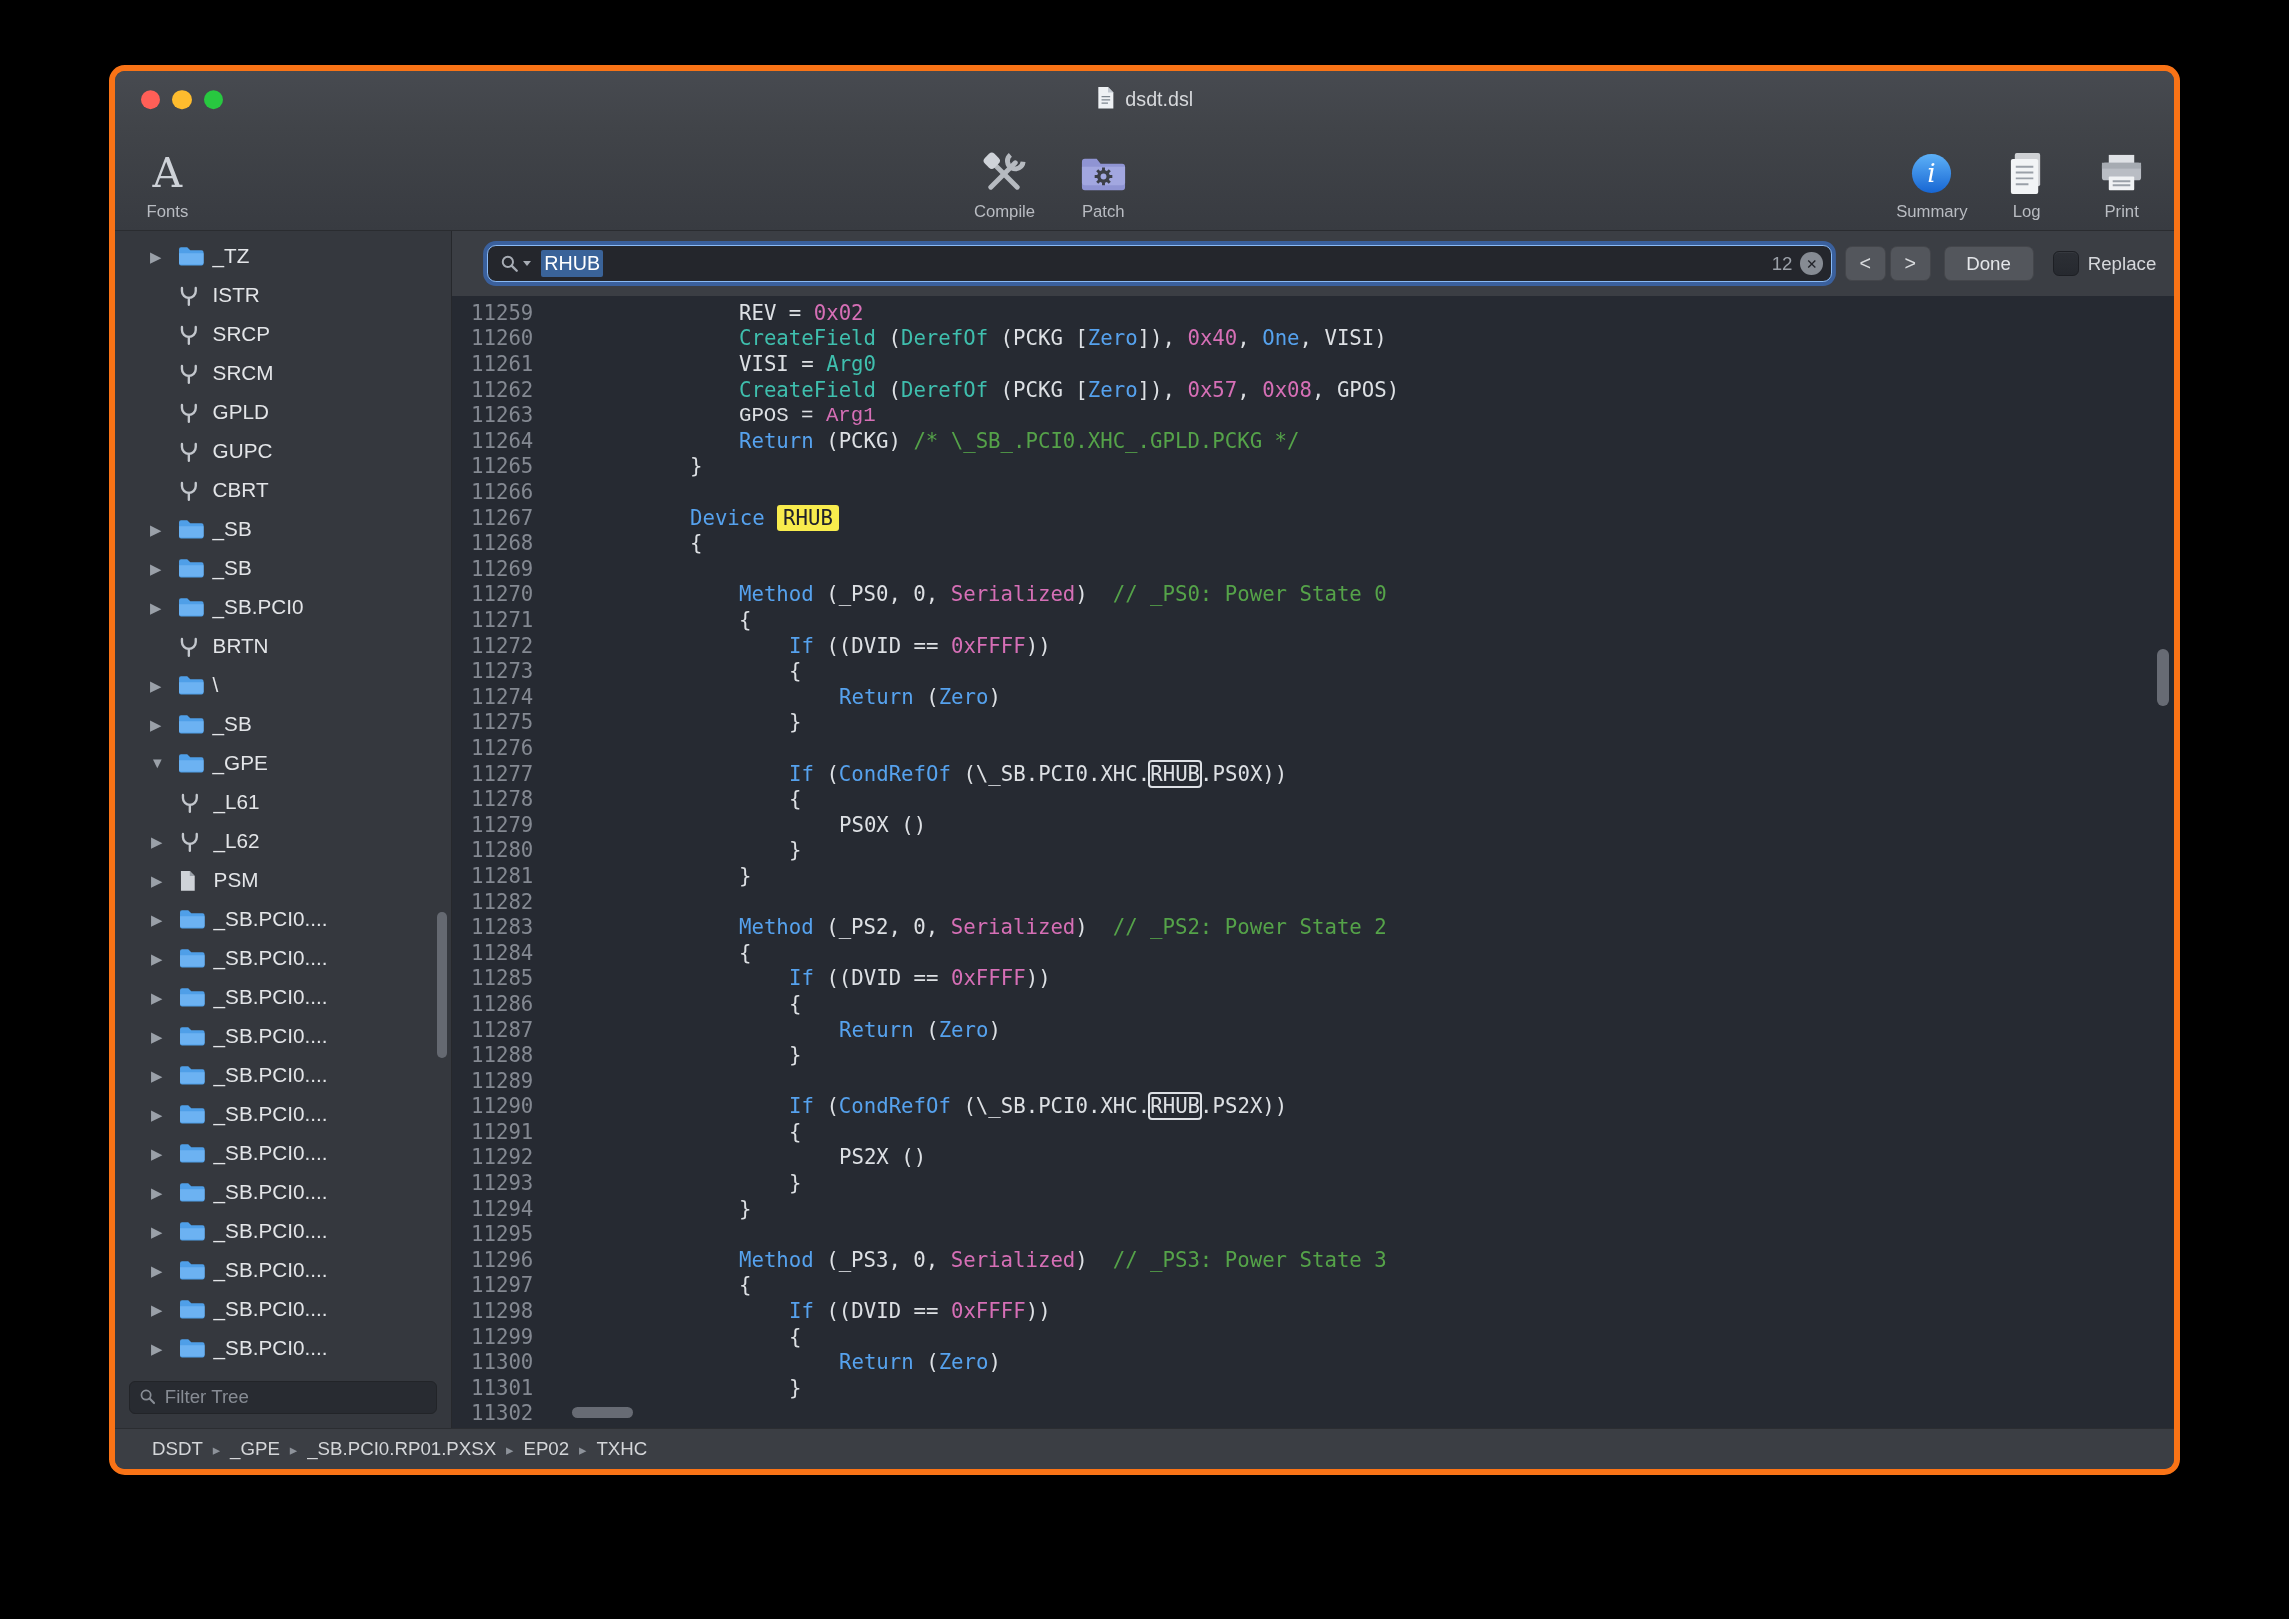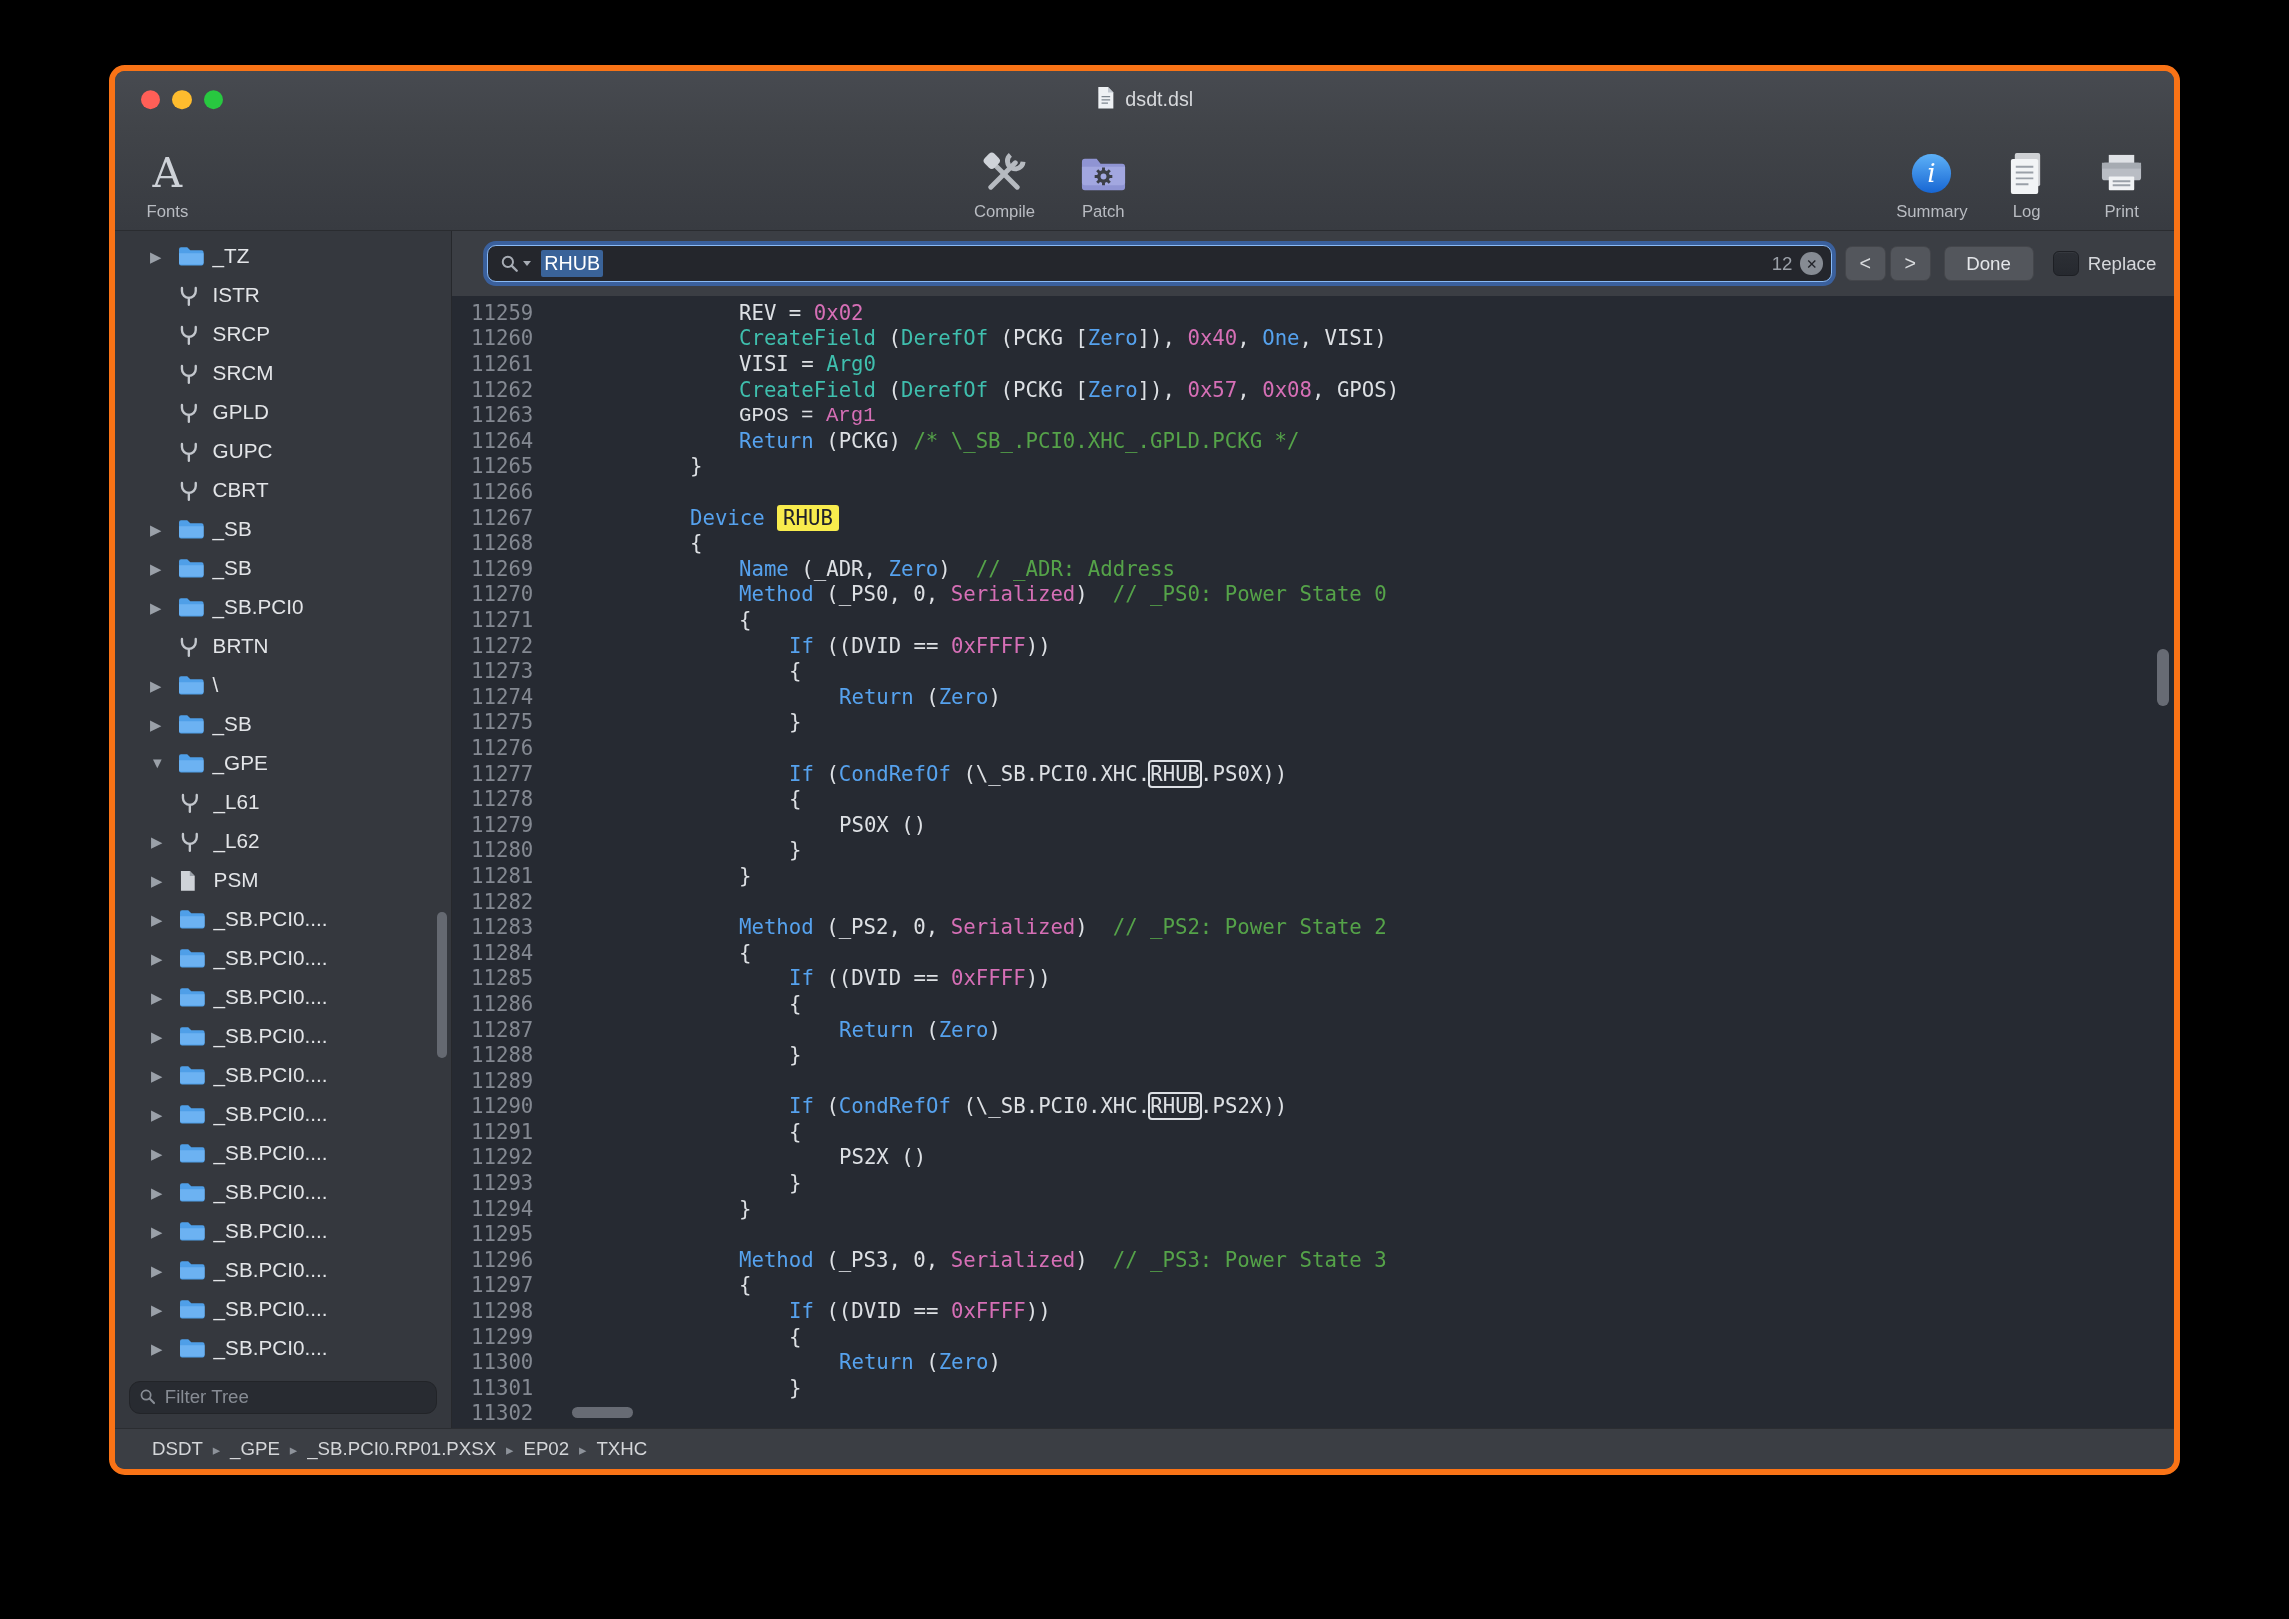--- a/index.html
+++ b/index.html
@@ -36,21 +36,21 @@
   .srow{display:flex;align-items:center;height:39px;}
   .srow.lvl0{padding-left:35px;}
   .srow.lvl1{padding-left:36px;}
   .disc{width:27.6px;flex:none;font-size:14.8px;color:#9aa0a8;text-align:left;}
   .sicon{width:35px;flex:none;display:flex;align-items:center;}
   .slabel{font-size:20.7px;color:#e3e5e8;white-space:nowrap;}
   .sscroll{position:absolute;right:3.9px;top:681px;width:9.9px;height:146px;border-radius:4.9px;
            background:#6d727a;opacity:.85;}
   .filterwrap{flex:none;height:55px;padding:7.9px 13.8px 13.8px;box-sizing:border-box;position:relative;}
   .filterwrap input{width:100%;height:33px;box-sizing:border-box;background:#282b31;
-        border:1px solid #222428;border-radius:11px;color:#dfe1e5;padding:0 9.9px 0 35px;font-size:18.7px;
+        border:1px solid #222428;border-radius:6px;color:#dfe1e5;padding:0 9.9px 0 35px;font-size:18.7px;
         font-family:"Liberation Sans",sans-serif;outline:none;}
   .filterwrap input::placeholder{color:#878c94;}
   .filter-mag{position:absolute;left:23.6px;top:14.8px;}
   
   .editorcol{flex:1;display:flex;flex-direction:column;min-width:0;background:var(--editor-bg,#262a32);}
   .findbar{flex:none;height:65px;background:var(--chrome-bg,#3b3e44);display:flex;align-items:center;
            padding:0 17.7px 0 35px;gap:12.8px;}
   .searchfield{flex:1;height:35px;display:flex;align-items:center;background:#24262c;border-radius:8.9px;
            border:1px solid #8abaf5;box-shadow:0 0 0 3.9px rgba(58,130,246,.5);padding:0 7.9px 0 11.8px;min-width:0;}
   .mag-chev{width:0;height:0;border-left:4.9px solid transparent;border-right:4.9px solid transparent;
@@ -567,21 +567,21 @@
         <div class="cline"><span class="ln">11259</span><span class="ctext" style="padding-left: 149px;"><span class="tk-p">REV = </span><span class="tk-n">0x02</span></span></div>
             <div class="cline"><span class="ln">11260</span><span class="ctext" style="padding-left: 149px;"><span class="tk-t">CreateField </span><span class="tk-p">(</span><span class="tk-t">DerefOf</span><span class="tk-p"> (PCKG [</span><span class="tk-k">Zero</span><span class="tk-p">]), </span><span class="tk-n">0x40</span><span class="tk-p">, </span><span class="tk-k">One</span><span class="tk-p">, VISI)</span></span></div>
             <div class="cline"><span class="ln">11261</span><span class="ctext" style="padding-left: 149px;"><span class="tk-p">VISI = </span><span class="tk-t">Arg0</span></span></div>
             <div class="cline"><span class="ln">11262</span><span class="ctext" style="padding-left: 149px;"><span class="tk-t">CreateField </span><span class="tk-p">(</span><span class="tk-t">DerefOf</span><span class="tk-p"> (PCKG [</span><span class="tk-k">Zero</span><span class="tk-p">]), </span><span class="tk-n">0x57</span><span class="tk-p">, </span><span class="tk-n">0x08</span><span class="tk-p">, GPOS)</span></span></div>
             <div class="cline"><span class="ln">11263</span><span class="ctext" style="padding-left: 149px; font-family: Liberation Mono, monospace;"><span class="tk-p">GPOS = </span><span class="tk-n">Arg1</span></span></div>
             <div class="cline"><span class="ln">11264</span><span class="ctext" style="padding-left: 149px;"><span class="tk-k">Return</span><span class="tk-p"> (PCKG) </span><span class="tk-c">/* \_SB_.PCI0.XHC_.GPLD.PCKG */</span></span></div>
             <div class="cline"><span class="ln">11265</span><span class="ctext" style="padding-left: 100px;"><span class="tk-p">}</span></span></div>
             <div class="cline"><span class="ln">11266</span><span class="ctext" style="padding-left: 0px;"></span></div>
             <div class="cline"><span class="ln">11267</span><span class="ctext" style="padding-left: 100px;"><span class="tk-k">Device</span><span class="tk-p"> </span><span class="tk-hl">RHUB</span></span></div>
             <div class="cline"><span class="ln">11268</span><span class="ctext" style="padding-left: 100px;"><span class="tk-p">{</span></span></div>
-            <div class="cline"><span class="ln">11269</span><span class="ctext" style="padding-left: 149px;"><span class="tk-k">Name</span><span class="tk-p"> (_ADR, </span><span class="tk-k">Zero</span><span class="tk-p">)  </span><span class="tk-c">// _ADR: Address</span></span></div>
+            <div class="cline"><span class="ln">11269</span></div>
             <div class="cline"><span class="ln">11270</span><span class="ctext" style="padding-left: 149px;"><span class="tk-k">Method</span><span class="tk-p"> (_PS0, 0, </span><span class="tk-n">Serialized</span><span class="tk-p">)  </span><span class="tk-c">// _PS0: Power State 0</span></span></div>
             <div class="cline"><span class="ln">11271</span><span class="ctext" style="padding-left: 149px;"><span class="tk-p">{</span></span></div>
             <div class="cline"><span class="ln">11272</span><span class="ctext" style="padding-left: 199px;"><span class="tk-k">If</span><span class="tk-p"> ((DVID == </span><span class="tk-n">0xFFFF</span><span class="tk-p">))</span></span></div>
             <div class="cline"><span class="ln">11273</span><span class="ctext" style="padding-left: 199px;"><span class="tk-p">{</span></span></div>
             <div class="cline"><span class="ln">11274</span><span class="ctext" style="padding-left: 249px;"><span class="tk-k">Return</span><span class="tk-p"> (</span><span class="tk-k">Zero</span><span class="tk-p">)</span></span></div>
             <div class="cline"><span class="ln">11275</span><span class="ctext" style="padding-left: 199px;"><span class="tk-p">}</span></span></div>
             <div class="cline"><span class="ln">11276</span><span class="ctext" style="padding-left: 0px;"></span></div>
             <div class="cline"><span class="ln">11277</span><span class="ctext" style="padding-left: 199px;"><span class="tk-k">If</span><span class="tk-p"> (</span><span class="tk-k">CondRefOf</span><span class="tk-p"> (\_SB.PCI0.XHC.</span><span class="tk-box">RHUB</span><span class="tk-p">.PS0X))</span></span></div>
             <div class="cline"><span class="ln">11278</span><span class="ctext" style="padding-left: 199px;"><span class="tk-p">{</span></span></div>
             <div class="cline"><span class="ln">11279</span><span class="ctext" style="padding-left: 249px;"><span class="tk-p">PS0X ()</span></span></div>

